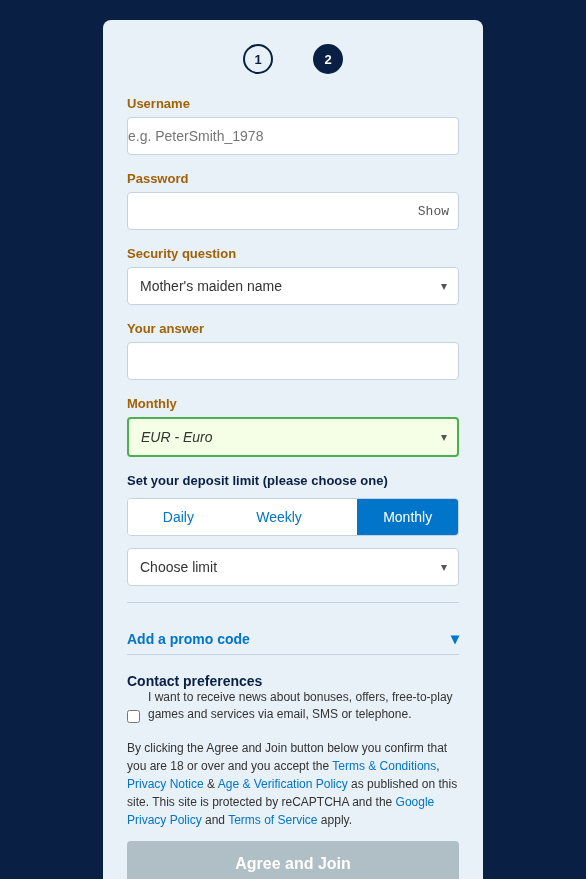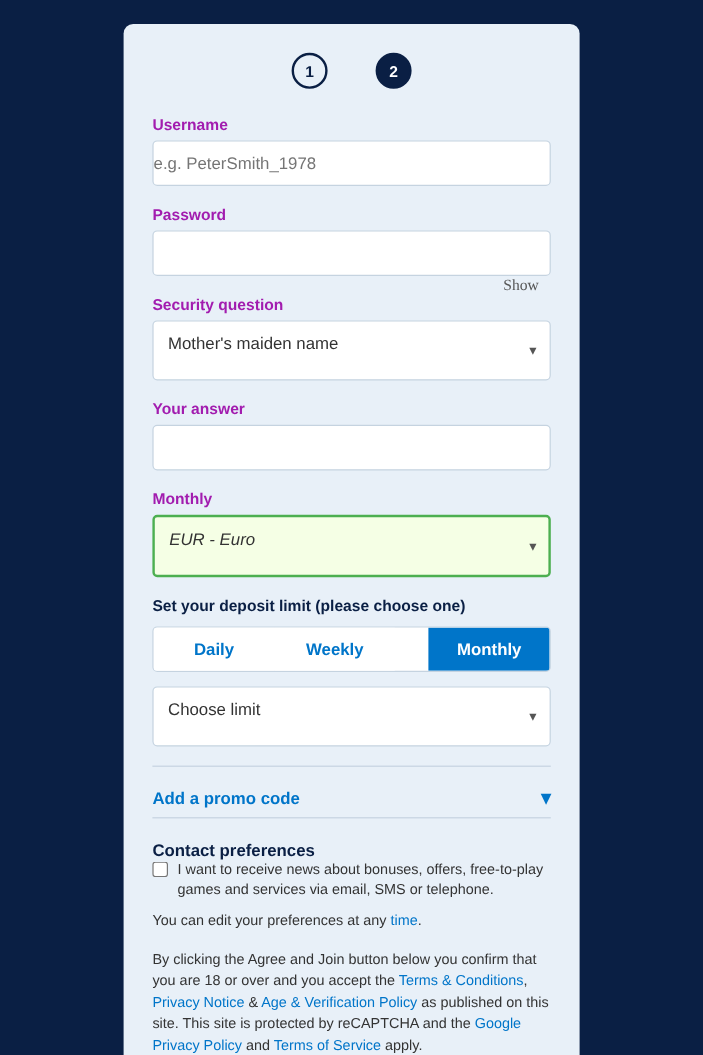--- a/index.html
+++ b/index.html
@@ -40,21 +40,21 @@
       font-weight: bold;
     }
     .step-circle.inactive {
       background: transparent;
       color: #0a1f44;
       border: 2px solid #0a1f44;
     }
     
     .field-label {
       font-size: 13px;
-      color: #a21caf;
+      color: #a16207;
       font-weight: bold;
       margin-bottom: 6px;
       display: block;
     }
     .form-group {
       margin-bottom: 16px;
     }
     .form-input {
       width: 100%;
       padding: 10px 0;
@@ -74,35 +74,34 @@
     .show-btn {
       position: absolute;
       right: 10px;
       top: 50%;
       transform: translateY(-50%);
       background: none;
       border: none;
       color: #555;
       font-size: 13px;
       cursor: pointer;
-      font-family: Liberation Serif, serif;
-      margin-top: 27px;
+      font-family: Liberation Mono, monospace;
     }
     select.form-input {
       appearance: none;
       -webkit-appearance: none;
       color: #333;
       cursor: pointer;
     }
     .select-wrapper {
       position: relative;
     }
     .select-wrapper select {
       width: 100%;
-      padding: 10px 36px 22px 12px;
+      padding: 10px 36px 10px 12px;
       border: 1px solid #c5d3e0;
       border-radius: 4px;
       background: #fff;
       font-size: 14px;
       color: #333;
       outline: none;
       appearance: none;
       cursor: pointer;
     }
     .select-wrapper select.currency-select {
@@ -137,53 +136,53 @@
     }
     .tab-btn {
       flex: 1;
       padding: 10px 0;
       border: none;
       background: #fff;
       font-size: 14px;
       color: #0075c9;
       cursor: pointer;
       font-family: Arial, sans-serif;
-      font-weight: bold;
+      font-weight: normal;
     }
     .tab-btn.active {
       background-color: #0075c9;
       color: #fff;
       margin-left: 28px;
     }
     
     .promo-link {
       display: flex;
       align-items: center;
       justify-content: space-between;
       color: #0075c9;
       font-size: 14px;
       cursor: pointer;
-      padding: 16px 0 6px;
+      padding: 26px 0 6px;
       border-top: 1px solid #c5d3e0;
       border-bottom: 1px solid #c5d3e0;
       margin-bottom: 18px;
       text-align: center;
     }
     .promo-link span {
       font-weight: bold;
     }
     
     .section-title {
       font-size: 14px;
       font-weight: bold;
       color: #0a1f44;
     }
     .checkbox-row {
       display: flex;
-      align-items: flex-start;
+      align-items: flex-end;
       gap: 8px;
       margin-bottom: 10px;
     }
     .checkbox-row input[type="checkbox"] {
       margin-top: 2px;
       flex-shrink: 0;
     }
     .checkbox-row label {
       font-size: 12px;
       color: #333;
@@ -309,23 +308,20 @@
     <span style="color:#0075c9; font-size:16px;">▾</span>
   </div>
 
   
   <div class="form-group">
     <div class="section-title">Contact preferences</div>
     <div class="checkbox-row">
       <input type="checkbox" id="contact-checkbox" style="">
       <label for="contact-checkbox">I want to receive news about bonuses, offers, free-to-play games and services via email, SMS or telephone.</label>
     </div>
-    <div class="edit-note">
-      <span>You can edit your preferences at any </span><a href="#">time</a><span>.</span>
-    </div>
   </div>
 
   
   <div class="terms-text">
     By clicking the Agree and Join button below you confirm that you are 18 or over and you accept the
     <a href="#">Terms &amp; Conditions</a>,
     <a href="#">Privacy Notice</a> &amp;
     <a href="#">Age &amp; Verification Policy</a>
     as published on this site. This site is protected by reCAPTCHA and the
     <a href="#">Google Privacy Policy</a> and

